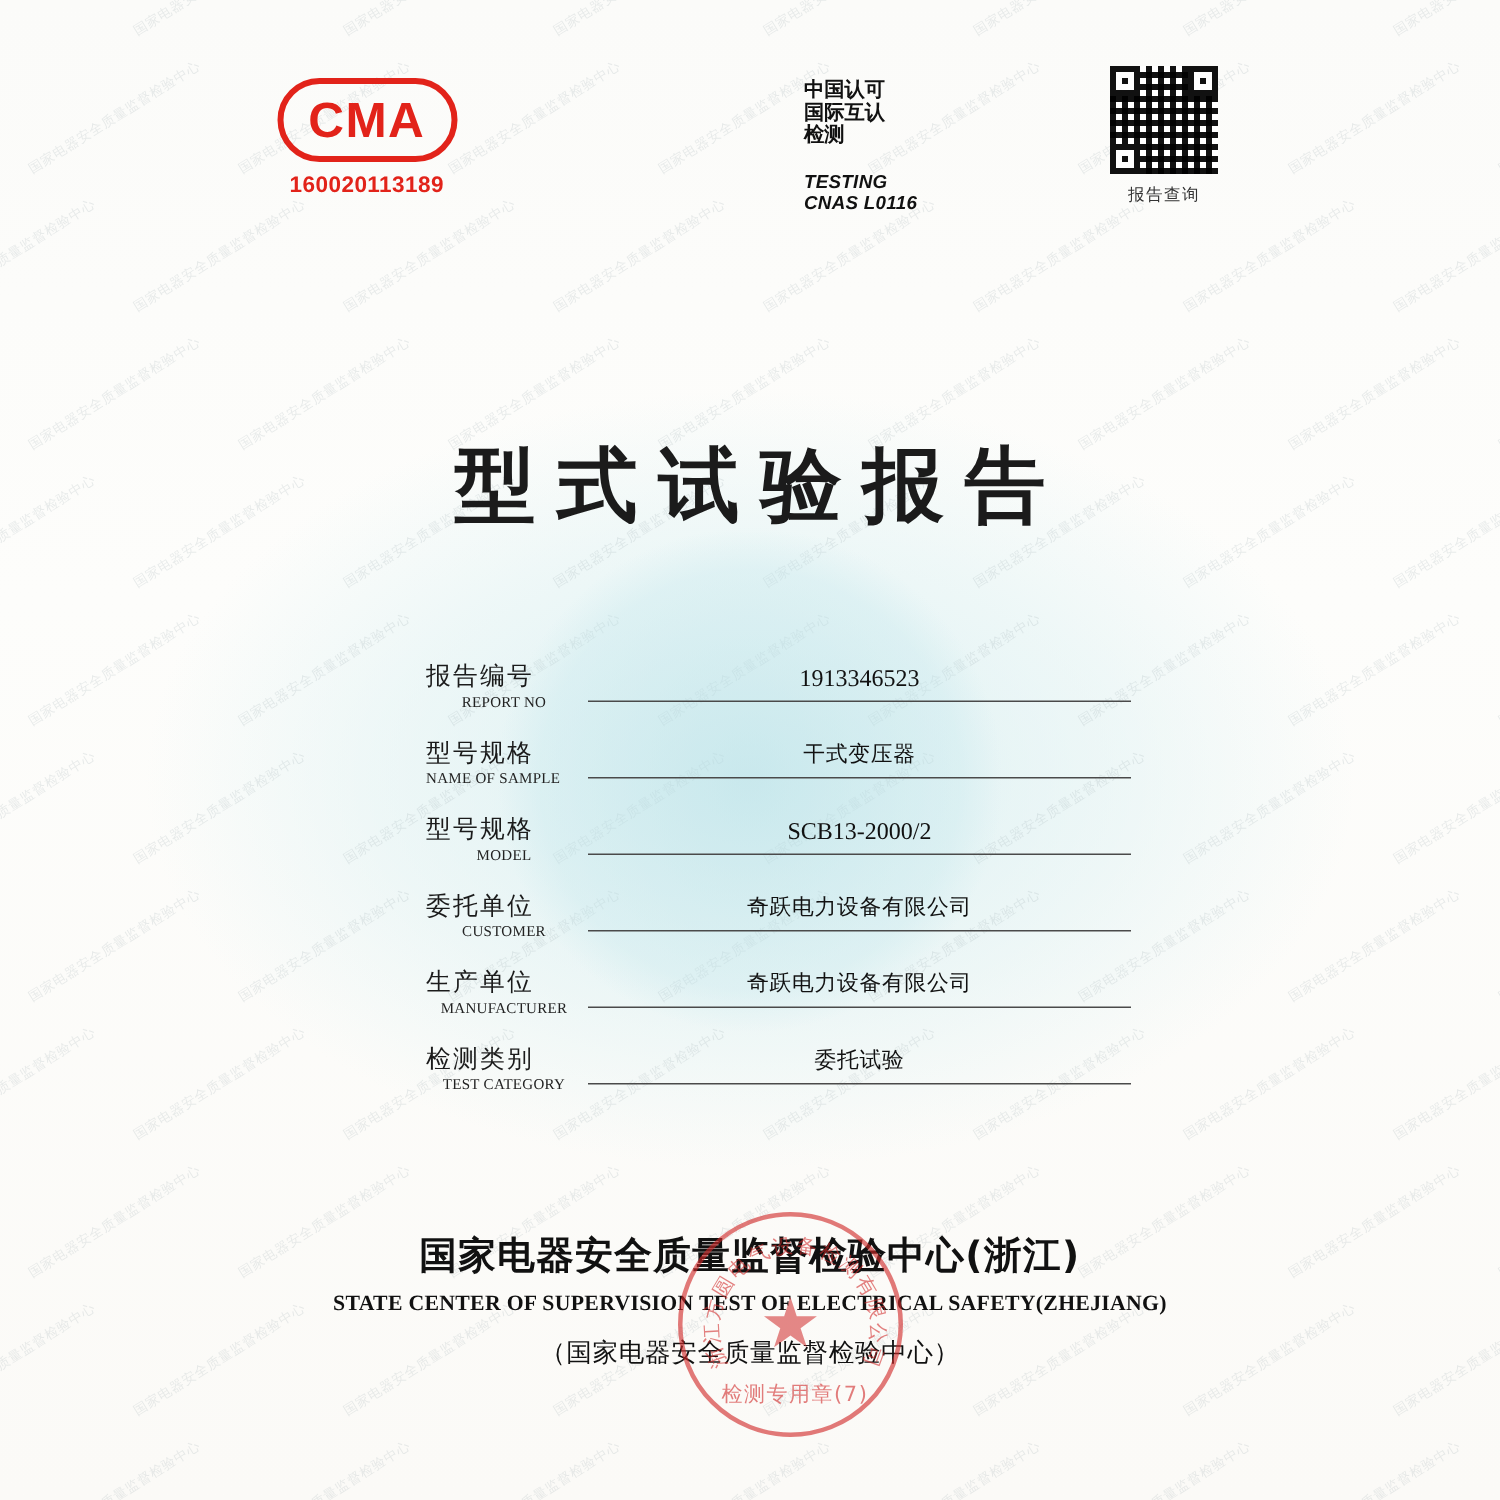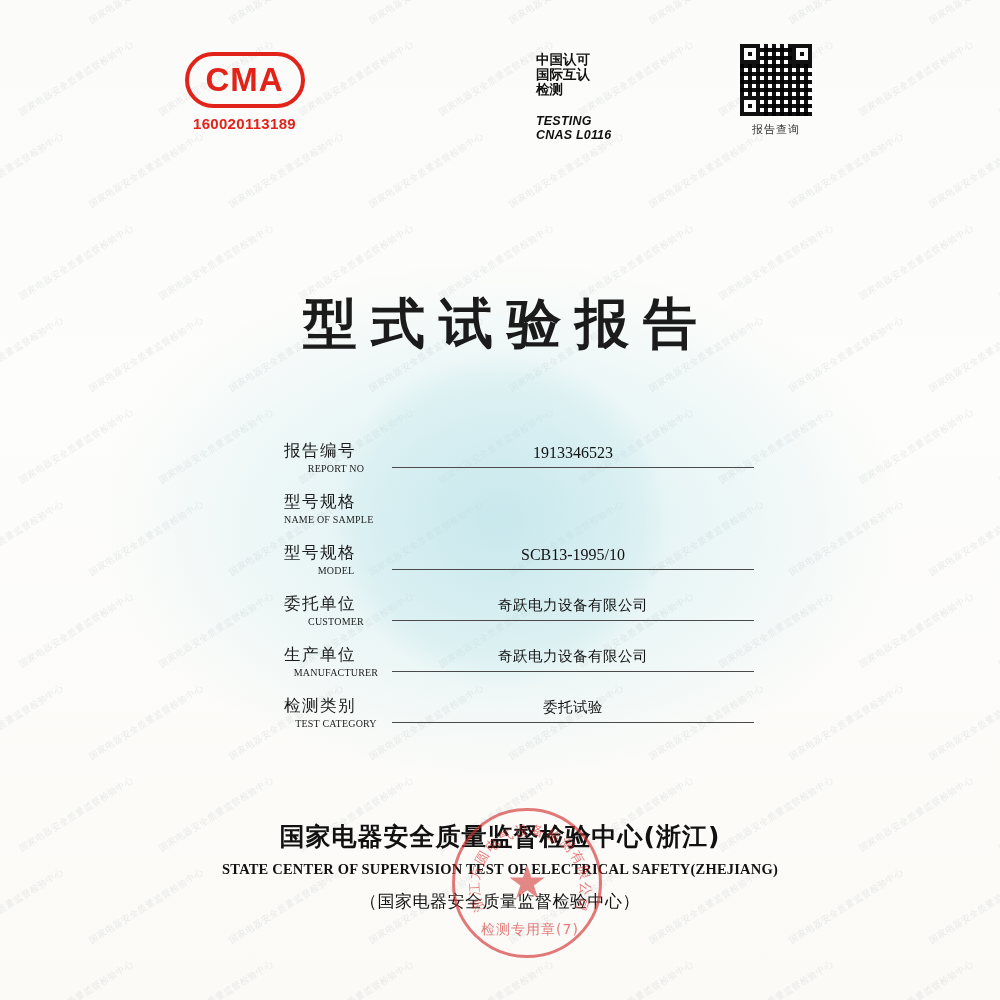--- a/index.html
+++ b/index.html
@@ -542,27 +542,28 @@
           <div class="label-cn">报告编号</div>
           <div class="label-en center">REPORT NO</div>
         </div>
         <div class="field-value">1913346523</div>
       </div>
       <div class="field-row">
         <div class="field-label">
           <div class="label-cn">型号规格</div>
           <div class="label-en">NAME OF SAMPLE</div>
         </div>
+        <div class="field-value cjk">干式变压器</div>
       </div>
       <div class="field-row">
         <div class="field-label">
           <div class="label-cn">型号规格</div>
           <div class="label-en center">MODEL</div>
         </div>
-        <div class="field-value">SCB13-1995/10</div>
+        <div class="field-value">SCB13-2000/2</div>
       </div>
       <div class="field-row">
         <div class="field-label">
           <div class="label-cn">委托单位</div>
           <div class="label-en center">CUSTOMER</div>
         </div>
         <div class="field-value cjk">奇跃电力设备有限公司</div>
       </div>
       <div class="field-row">
         <div class="field-label">

